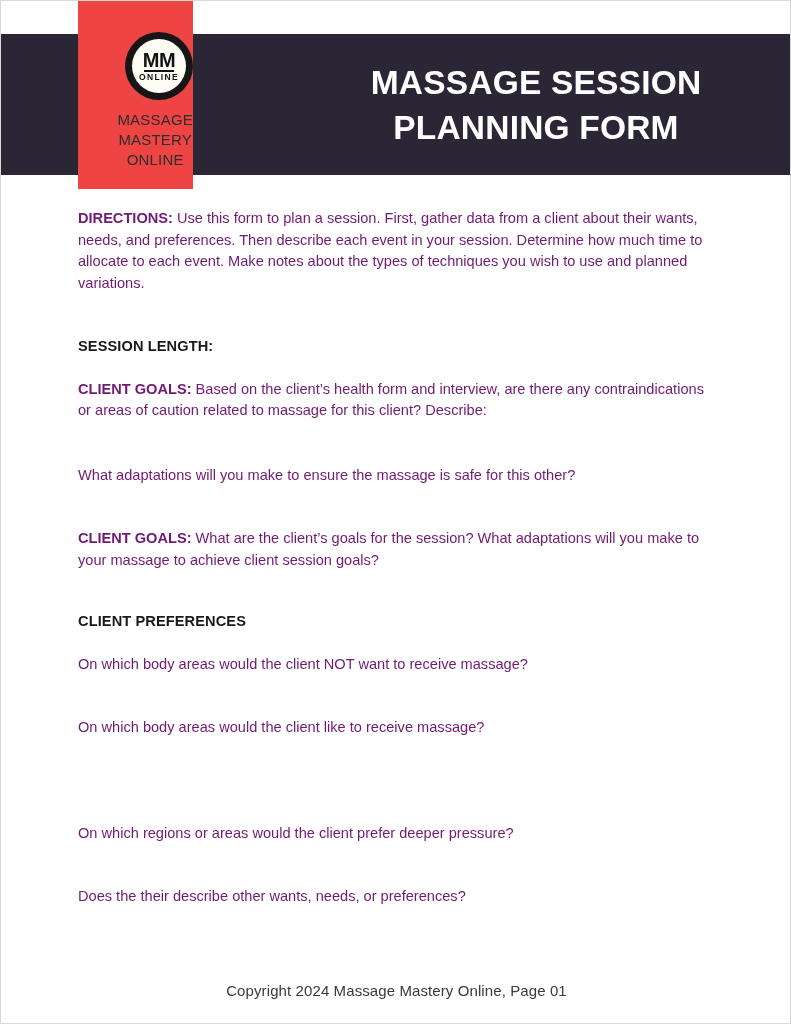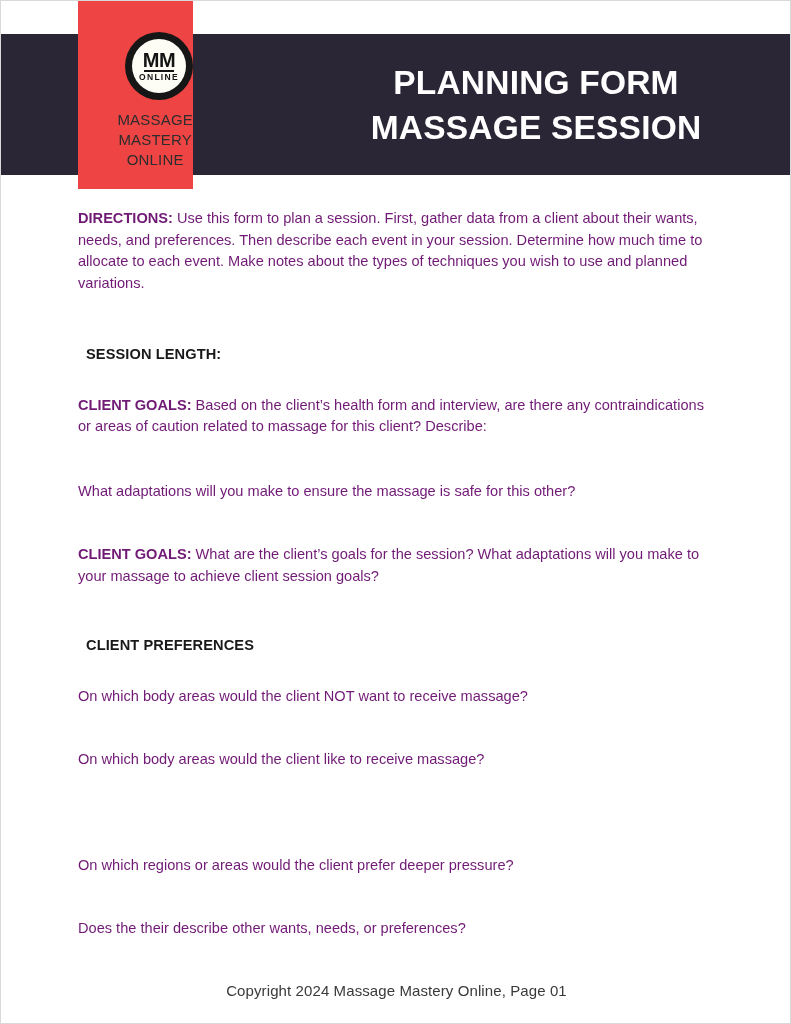--- a/index.html
+++ b/index.html
@@ -126,21 +126,21 @@
 
   p.para {
     margin: 0;
     font-size: 14.6px;
     line-height: 21.5px;
     color: #701a75;
   }
   p.para b { font-weight: bold; }
 
   .h-label {
-    margin: 8px;
+    margin: 0;
     font-size: 14.6px;
     line-height: 21.5px;
     font-weight: bold;
     color: #19191b;
     letter-spacing: 0.1px;
   }
   .sp-21 { height: 21px; }
   .sp-42 { height: 42px; }
   .sp-43 { height: 43px; }
   .sp-40 { height: 40px; }
@@ -157,22 +157,22 @@
     letter-spacing: 0.1px;
   }
 </style>
 </head>
 <body>
 
 <div id="page">
 
   <div class="header-band">
     <div class="header-title">
+      <span class="line">MASSAGE SESSION</span>
       <span class="line">PLANNING FORM</span>
-      <span class="line">MASSAGE SESSION</span>
     </div>
   </div>
 
   <div class="logo-block">
     <div class="logo-mark">
       <div class="inner">
         <div class="mm">MM</div>
         <div class="rule"></div>
         <div class="online">ONLINE</div>
       </div>

